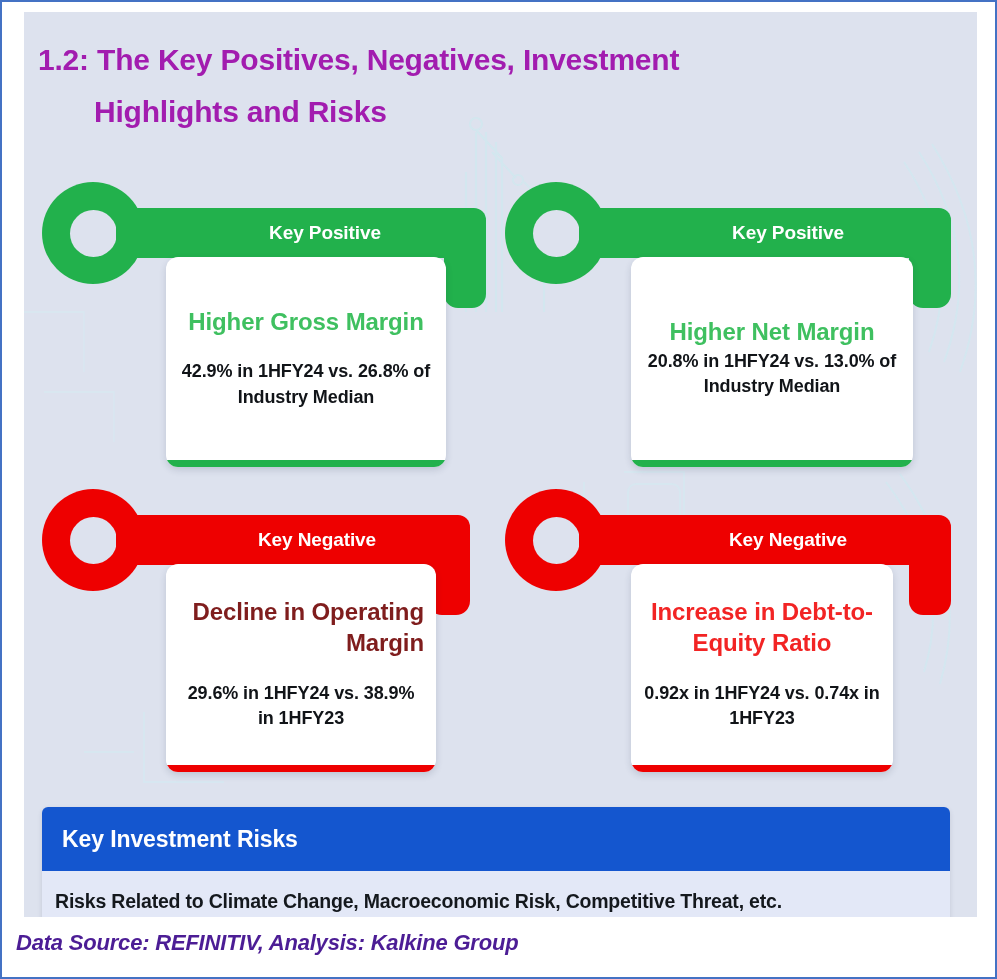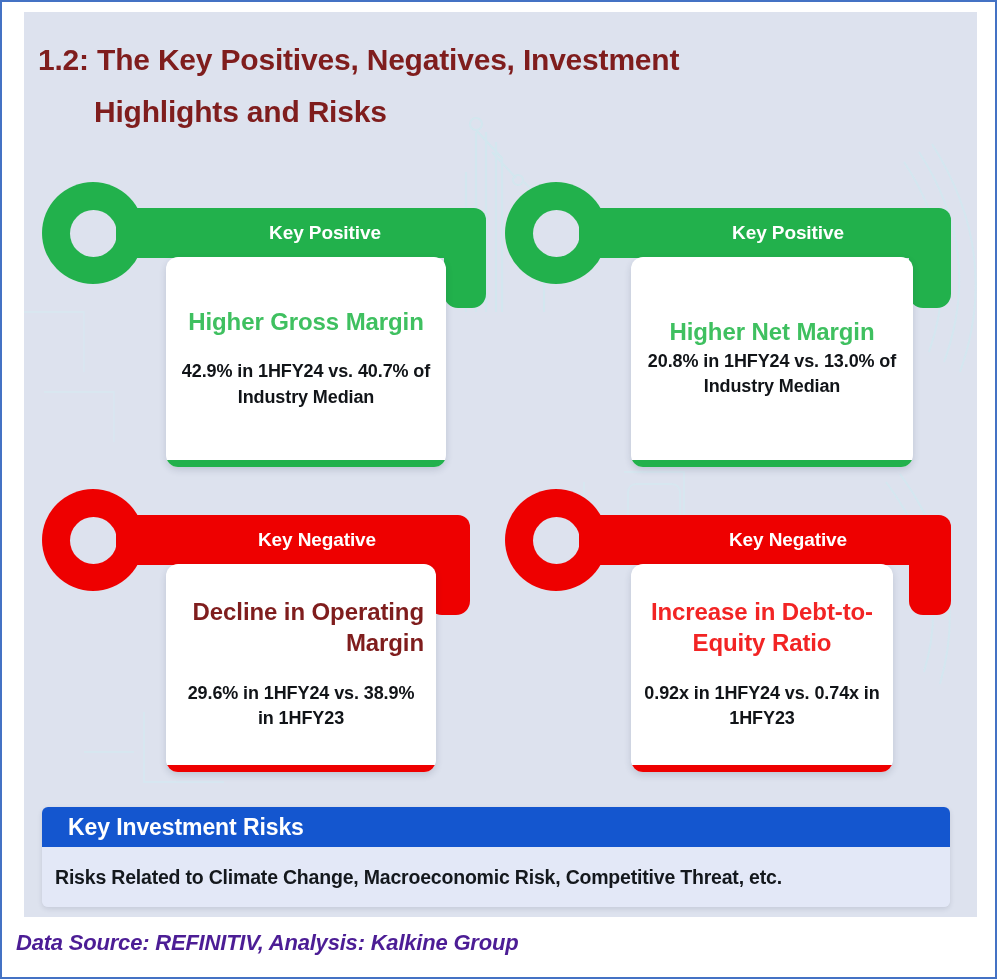--- a/index.html
+++ b/index.html
@@ -41,21 +41,21 @@
     opacity: 0.55;
     pointer-events: none;
   }
 
   
   .page-title {
     position: absolute;
     left: 14px;
     top: 22px;
     width: 850px;
-    color: #7f1d1d;
+    color: #a21caf;
     font-size: 30px;
     font-weight: 700;
     line-height: 1.72;
     letter-spacing: -0.2px;
   }
   .page-title .line2 { display: block; padding-left: 56px; }
 
   
   .key-block { position: absolute; }
 
@@ -160,24 +160,24 @@
   .risks-panel {
     position: absolute;
     left: 18px;
     top: 795px;
     width: 908px;
     border-radius: 6px;
     overflow: hidden;
     box-shadow: 0 2px 5px rgba(40, 50, 80, 0.13);
   }
   .risks-header {
-    height: 40px;
+    height: 64px;
     display: flex;
     align-items: center;
-    padding-left: 26px;
+    padding-left: 20px;
     color: #ffffff;
     font-size: 23px;
     font-weight: 700;
     letter-spacing: -0.1px;
   }
   .risks-body {
     height: 60px;
     background: #e3e8f7;
     display: flex;
     align-items: center;
@@ -259,21 +259,21 @@
         <div class="key-shaft" style="width:370px; background:#22b14c;"></div>
         <div class="key-tooth" style="left:402px; background:#22b14c;"></div>
       </div>
 
       <div class="key-label" style="left:74px; top:40px; width:370px;">Key Positive</div>
 
       <div class="info-card" style="left:124px; top:75px; width:280px; height:210px;">
         <div class="card-inner">
           <div class="card-heading" style="color:#3fc060;">Higher Gross Margin</div>
           <div class="gap-lg"></div>
-          <div class="card-detail">42.9% in 1HFY24 vs. 40.7% of Industry Median</div>
+          <div class="card-detail">42.9% in 1HFY24 vs. 26.8% of Industry Median</div>
         </div>
         <div class="accent-bar" style="background:#22b14c;"></div>
       </div>
     </div>
 
     <div class="key-block" style="left:481px; top:170px; width:455px; height:285px;">
 
       <div class="key-shape" style="width:455px; height:160px;">
         <div class="key-ring" style="background:#22b14c;"></div>
         <div class="key-shaft" style="width:372px; background:#22b14c;"></div>

